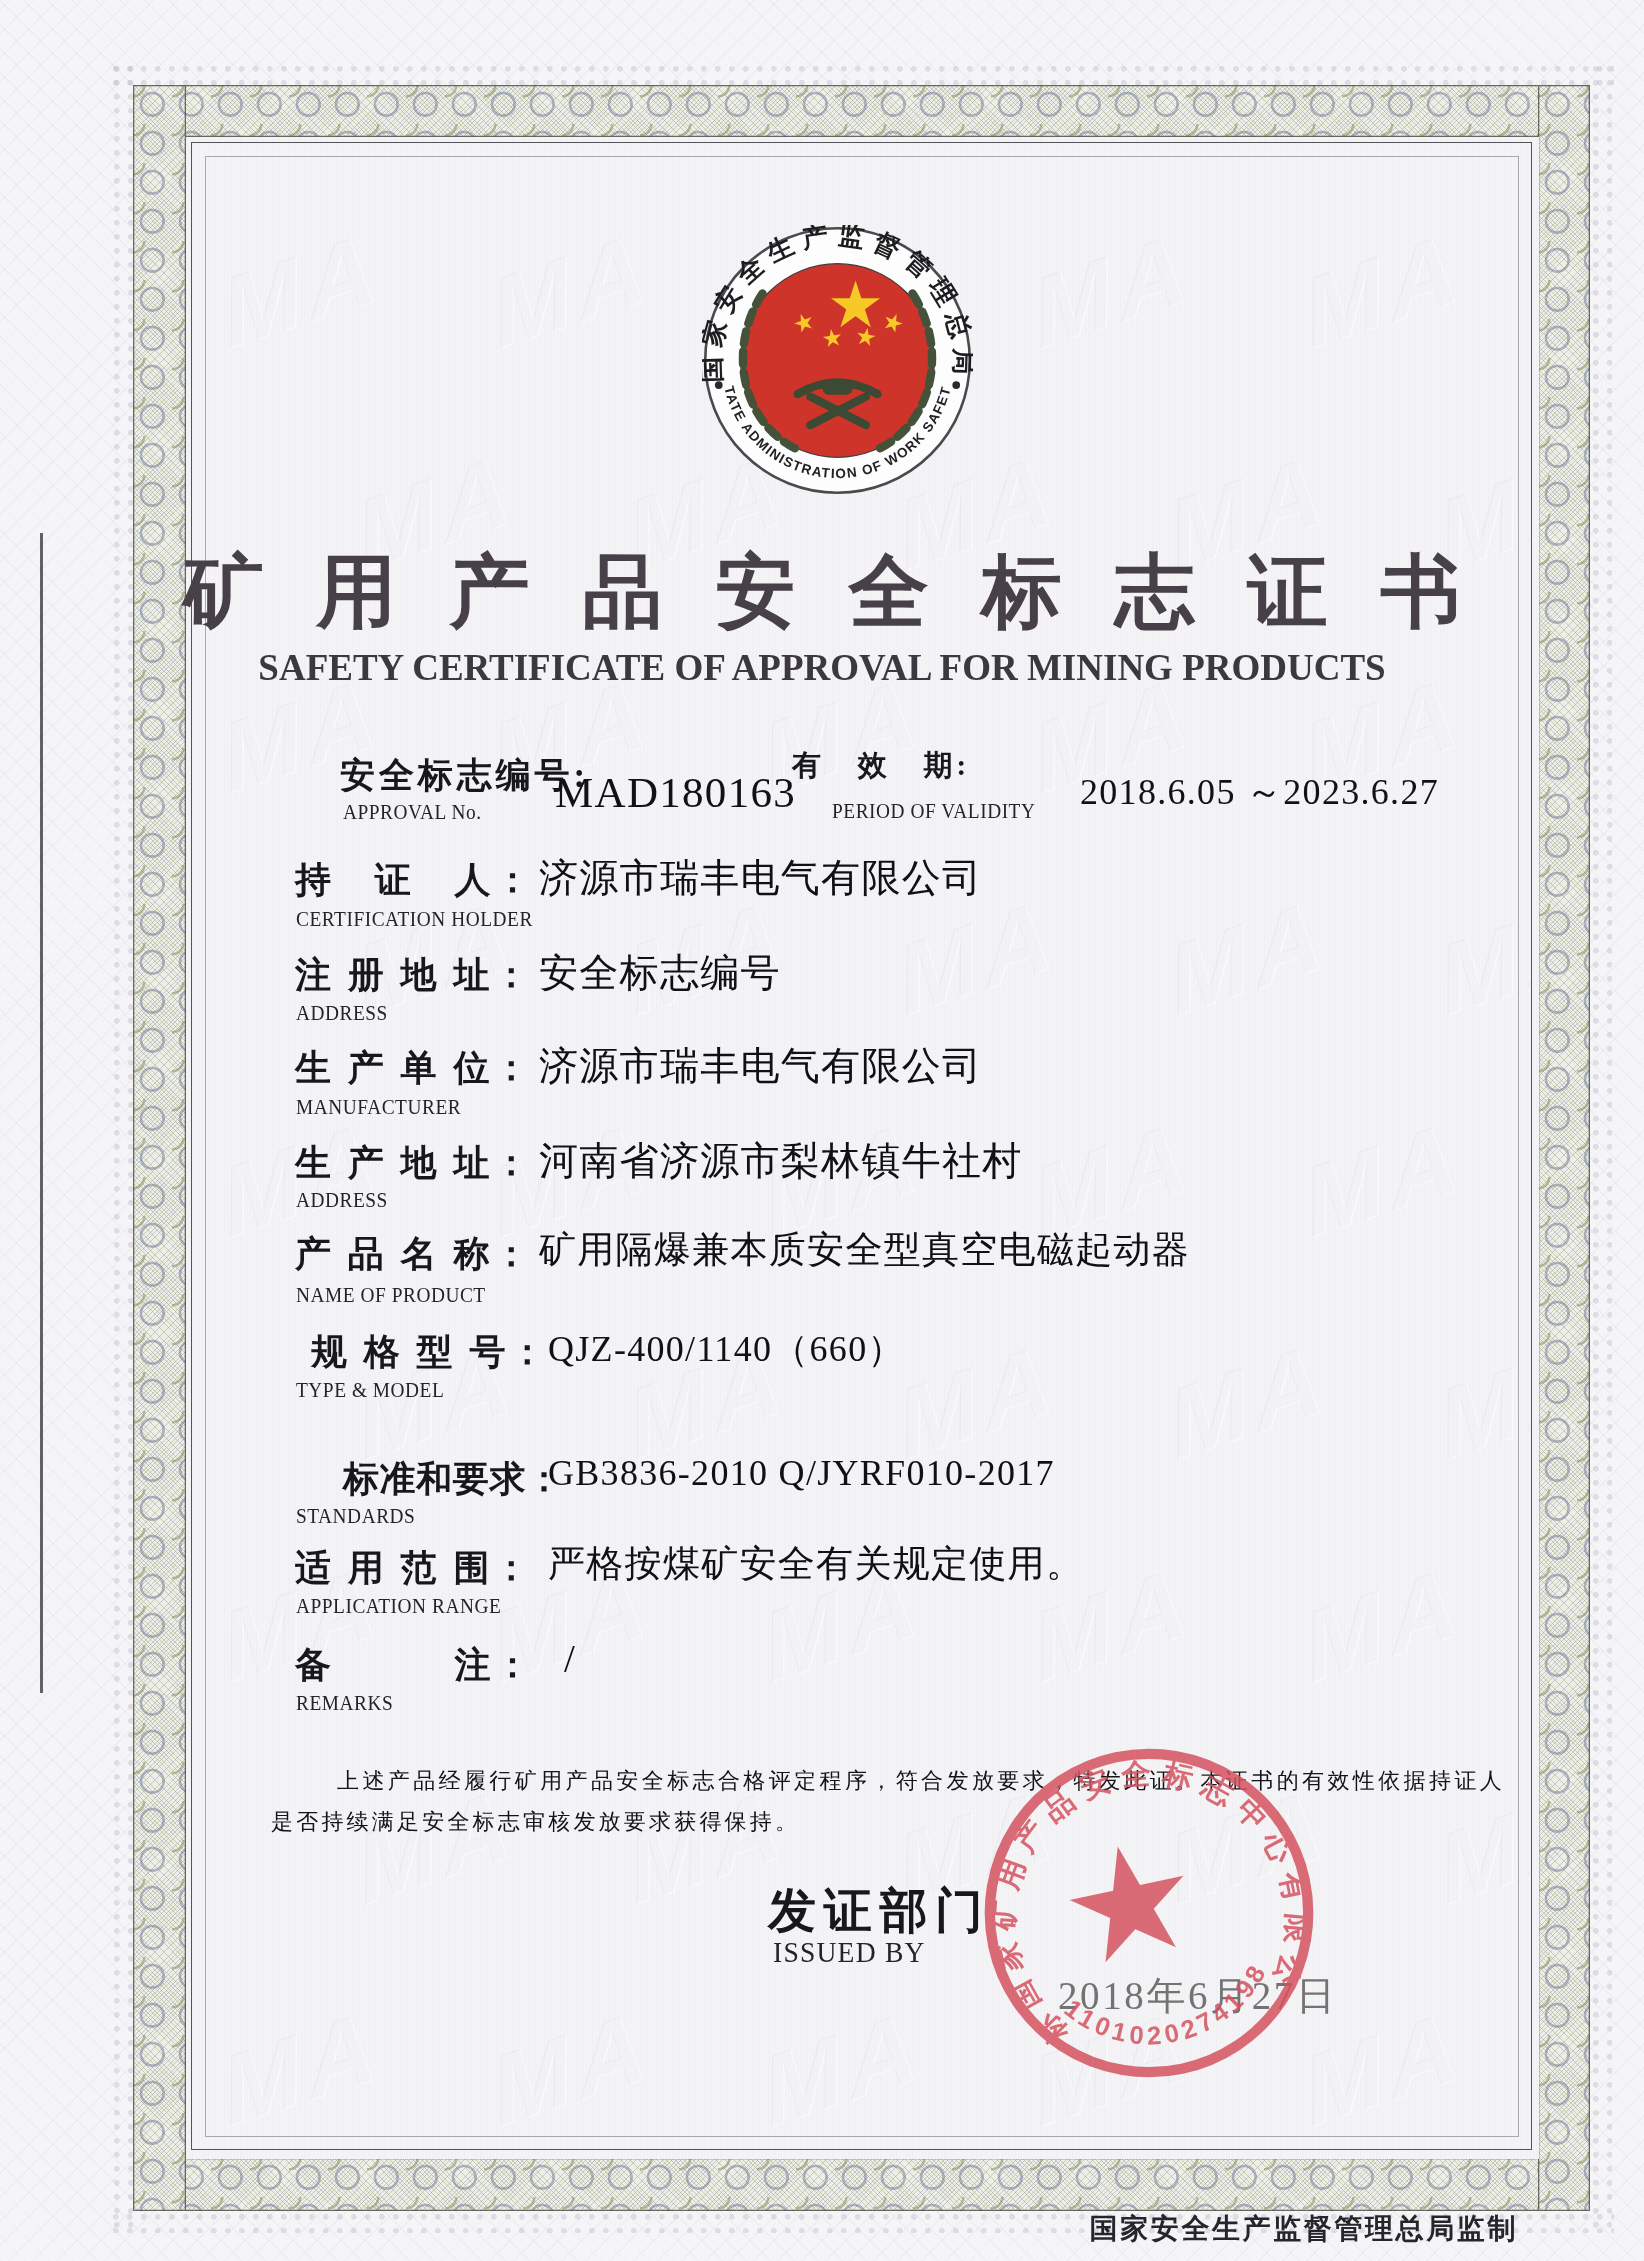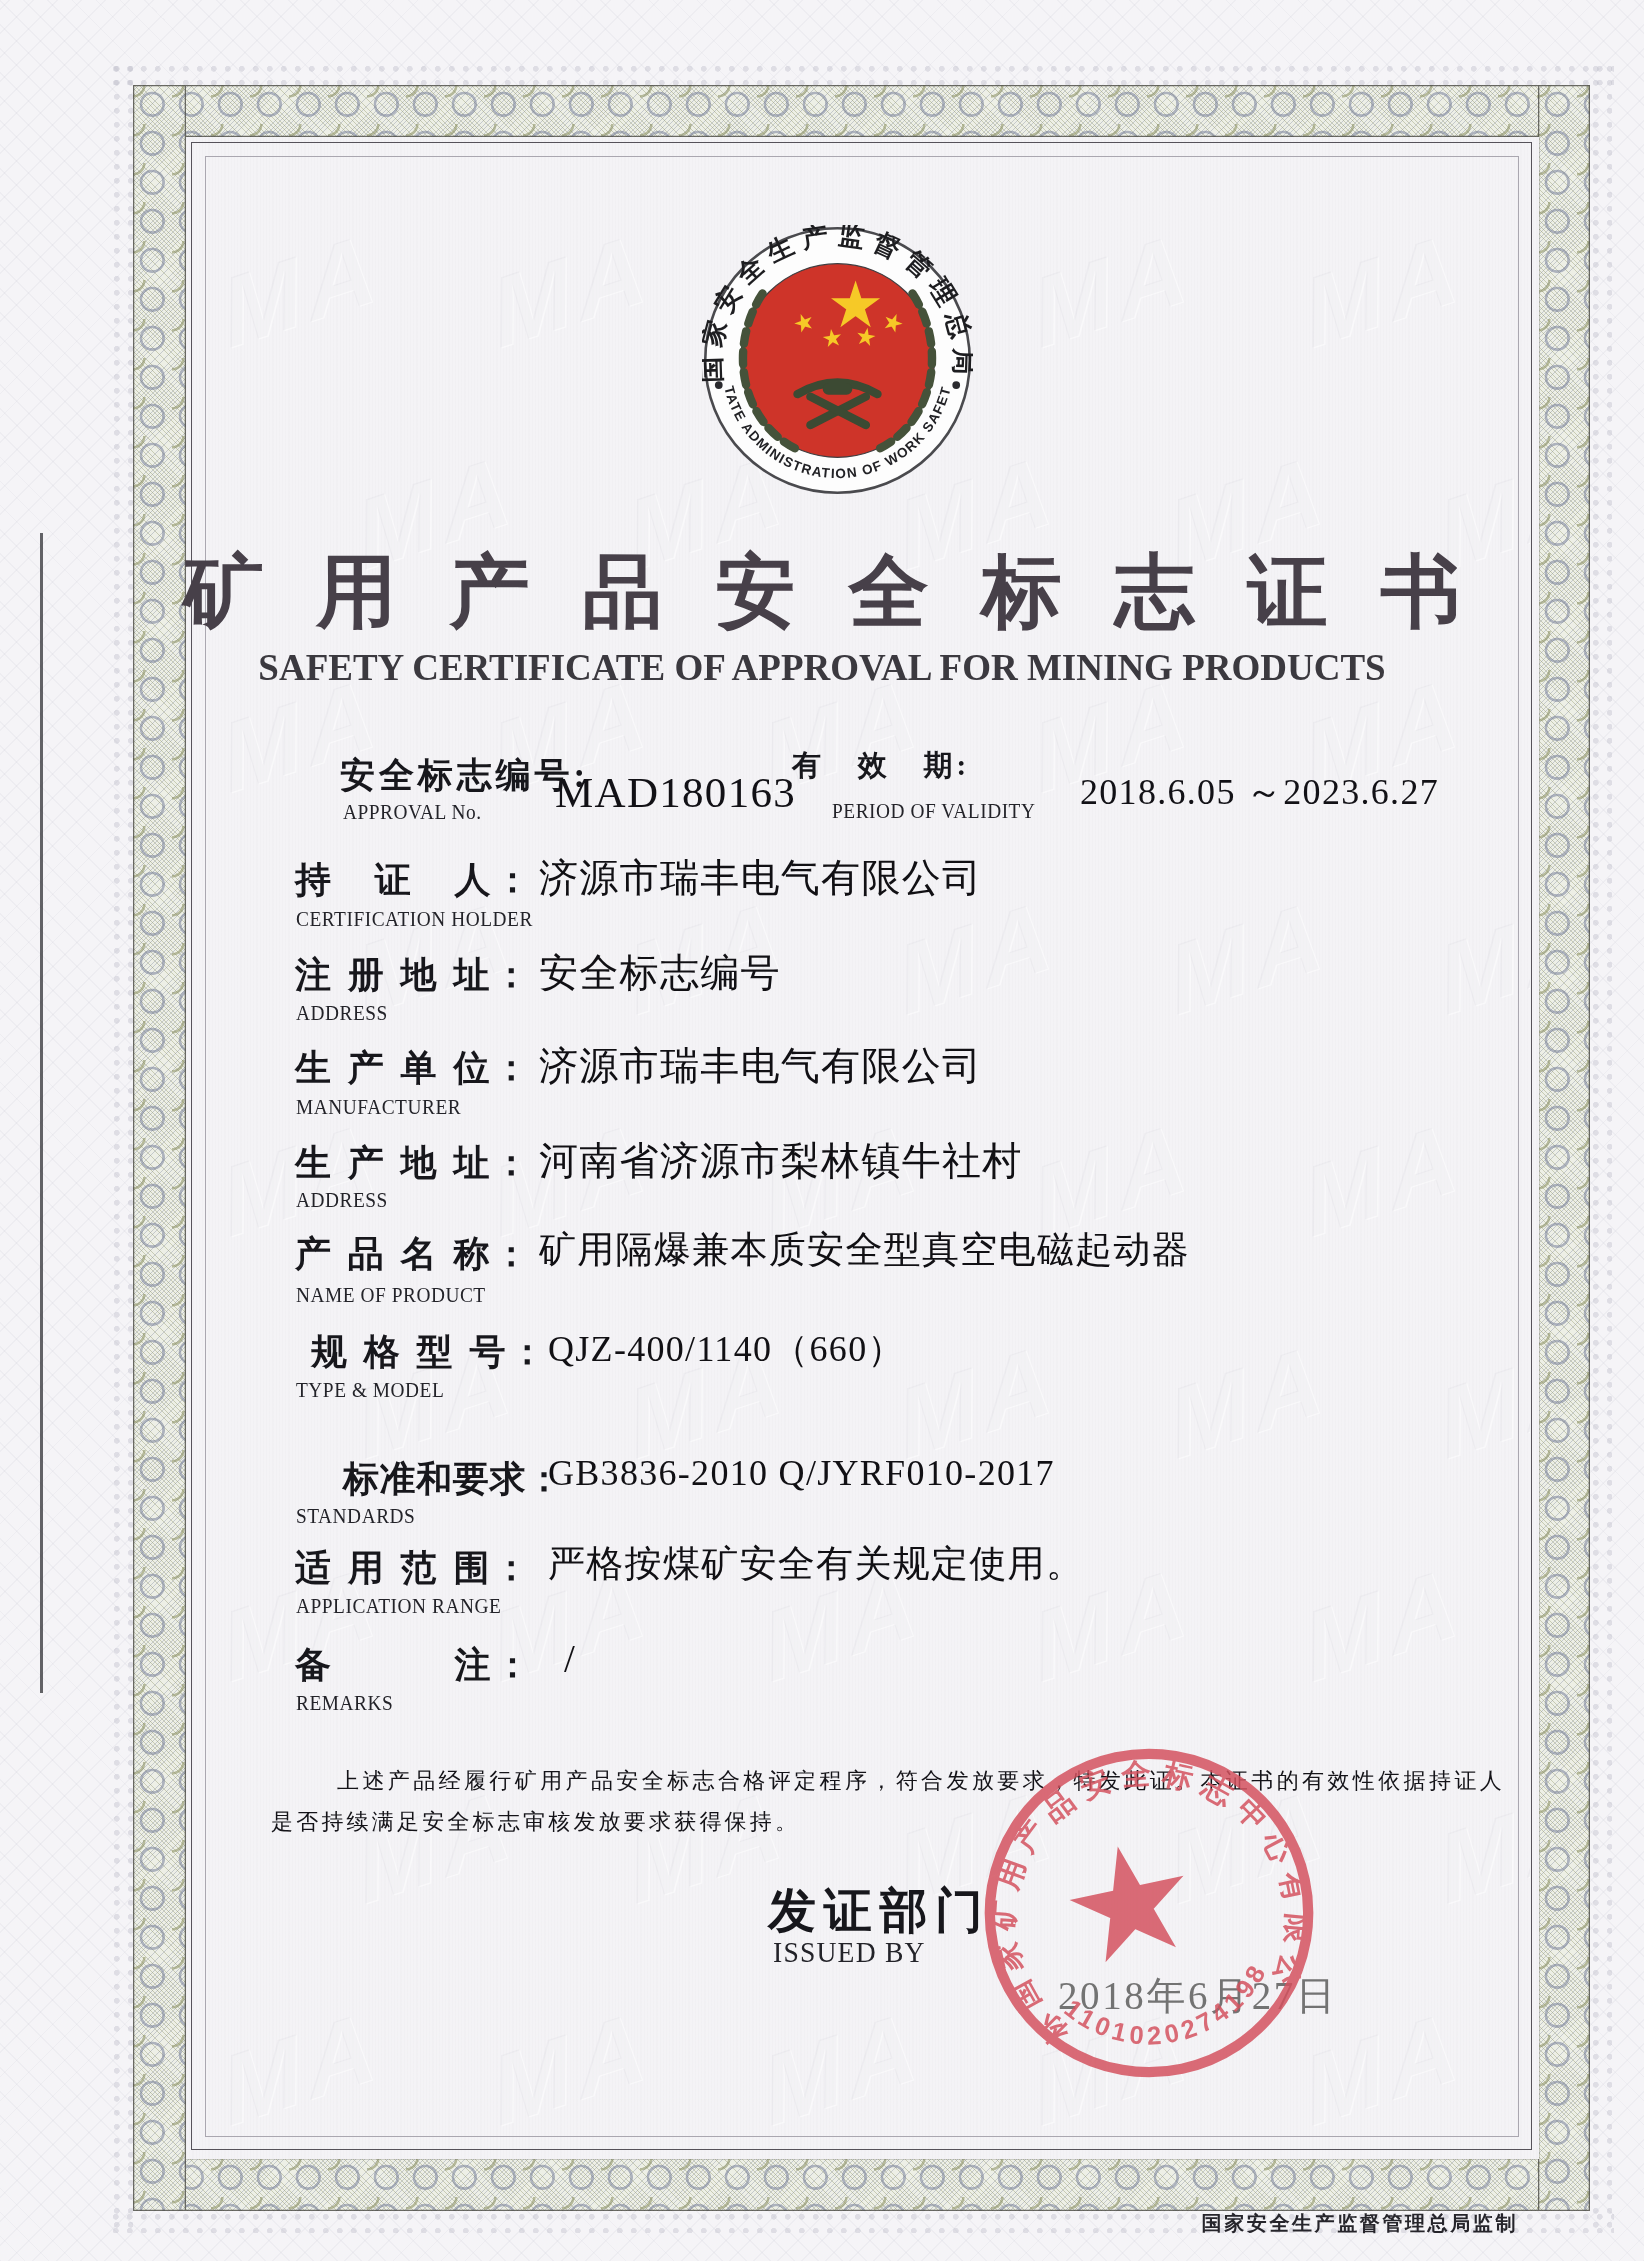--- a/index.html
+++ b/index.html
@@ -76,21 +76,21 @@
   .val-latin{font-size:36px;letter-spacing:1.3px;}
   .statement{
     left:271px;top:1760px;width:1234px;z-index:6;
     font-size:22px;line-height:41px;letter-spacing:3.2px;color:#141318;
     text-align:justify;text-indent:66px;
   }
   .dept{left:768px;top:1879px;font-size:48px;font-weight:600;letter-spacing:7.7px;color:#17171c;z-index:6;}
   .dept-en{left:773px;top:1935px;font-size:30px;letter-spacing:1.3px;color:#232329;z-index:6;transform:scaleX(.92);transform-origin:left;}
   .issue-date{left:1058px;top:1969px;font-size:39px;letter-spacing:2.6px;color:#737373;z-index:7;}
   .footer{
-    right:126px;top:2210px;font-size:20px;font-weight:600;letter-spacing:2.6px;color:#26252b;z-index:8;
+    right:126px;top:2210px;font-size:28px;font-weight:600;letter-spacing:2.6px;color:#26252b;z-index:8;
   }
   .scan-line{left:40px;top:533px;width:2.6px;height:1160px;background:#2a2a2e;opacity:.72;z-index:9;}
   .emblem-svg{left:702px;top:225px;width:271px;height:271px;z-index:6;}
   .seal-svg{left:975px;top:1739px;width:348px;height:348px;z-index:8;opacity:.84;transform:rotate(-12deg);}
 </style>
 </head>
 <body>
 
 <div class="abs lace lace-top"></div>
 <div class="abs lace lace-bottom"></div>

